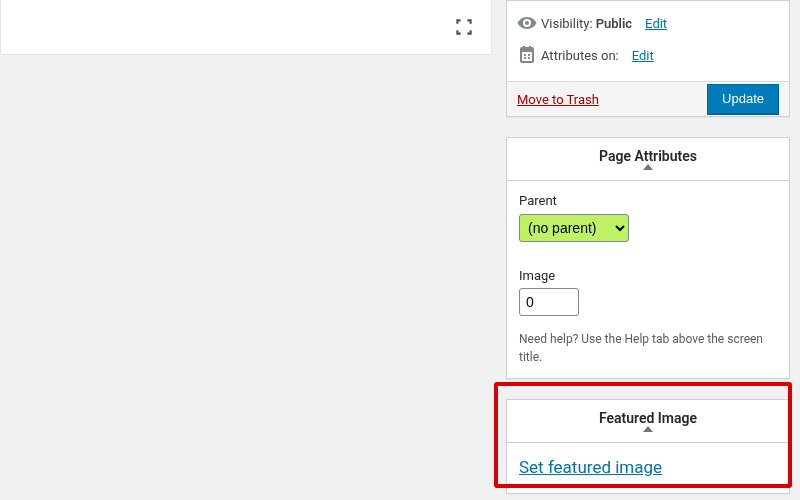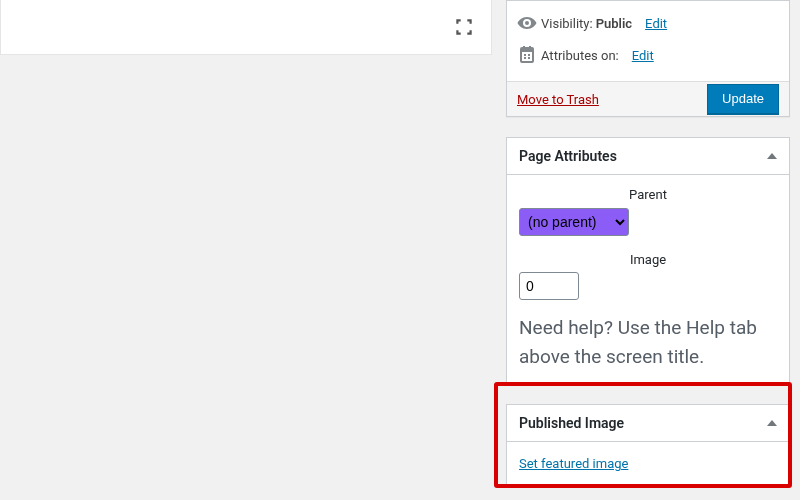--- a/index.html
+++ b/index.html
@@ -102,20 +102,21 @@
     font-size: 13px;
     cursor: pointer;
     box-shadow: 0 1px 0 #006799;
   }
   .postbox .header {
     border-bottom: 1px solid #ccd0d4;
     padding: 10px 12px;
     display: flex;
     justify-content: space-between;
     align-items: center;
+    flex-direction: column;
   }
   .postbox .header h2 {
     font-size: 14px;
     font-weight: 600;
     color: #23282d;
   }
   .toggle-indicator {
     width: 0;
     height: 0;
     border-left: 5px solid transparent;
@@ -124,54 +125,53 @@
     cursor: pointer;
   }
   .postbox .inside2 {
     padding: 10px 12px 12px;
     line-height: 1.5;
   }
   .field-label {
     display: block;
     margin-bottom: 3px;
     color: #23282d;
-    text-align: center;
   }
   select.parent-select {
     font-size: 14px;
     padding: 2px 4px;
-    background: #8b5cf6;
+    background: #bef264;
     border: 1px solid #7e8993;
     border-radius: 3px;
     height: 28px;
     min-width: 110px;
     cursor: pointer;
-    margin-bottom: 14px;
+    margin-bottom: 24px;
   }
   input.order-input {
     width: 60px;
     padding: 3px 6px;
     border: 1px solid #7e8993;
     border-radius: 3px;
     font-size: 14px;
     height: 28px;
     margin-bottom: 14px;
   }
   .help-text {
     color: #555d66;
-    font-size: 19px;
+    font-size: 12px;
   }
   .featured-box .inside2 {
     padding: 12px;
   }
   .set-featured {
     color: #0073aa;
     text-decoration: underline;
     cursor: pointer;
-    font-size: 13px;
+    font-size: 17px;
   }
   .highlight {
     position: absolute;
     border: 4px solid #d80000;
     border-radius: 3px;
     left: 494px;
     top: 382px;
     width: 298px;
     height: 106px;
     pointer-events: none;
@@ -232,21 +232,21 @@
           <option>(no parent)</option>
         </select>
         <label class="field-label">Image</label>
         <input type="text" class="order-input" value="0" style="">
         <p class="help-text">Need help? Use the Help tab above the screen title.</p>
       </div>
     </div>
 
     <div class="postbox featured-box">
       <div class="header">
-        <h2>Published Image</h2>
+        <h2>Featured Image</h2>
         <span class="toggle-indicator"></span>
       </div>
       <div class="inside2">
         <a class="set-featured">Set featured image</a>
       </div>
     </div>
 
   </div>
 </div>
 

